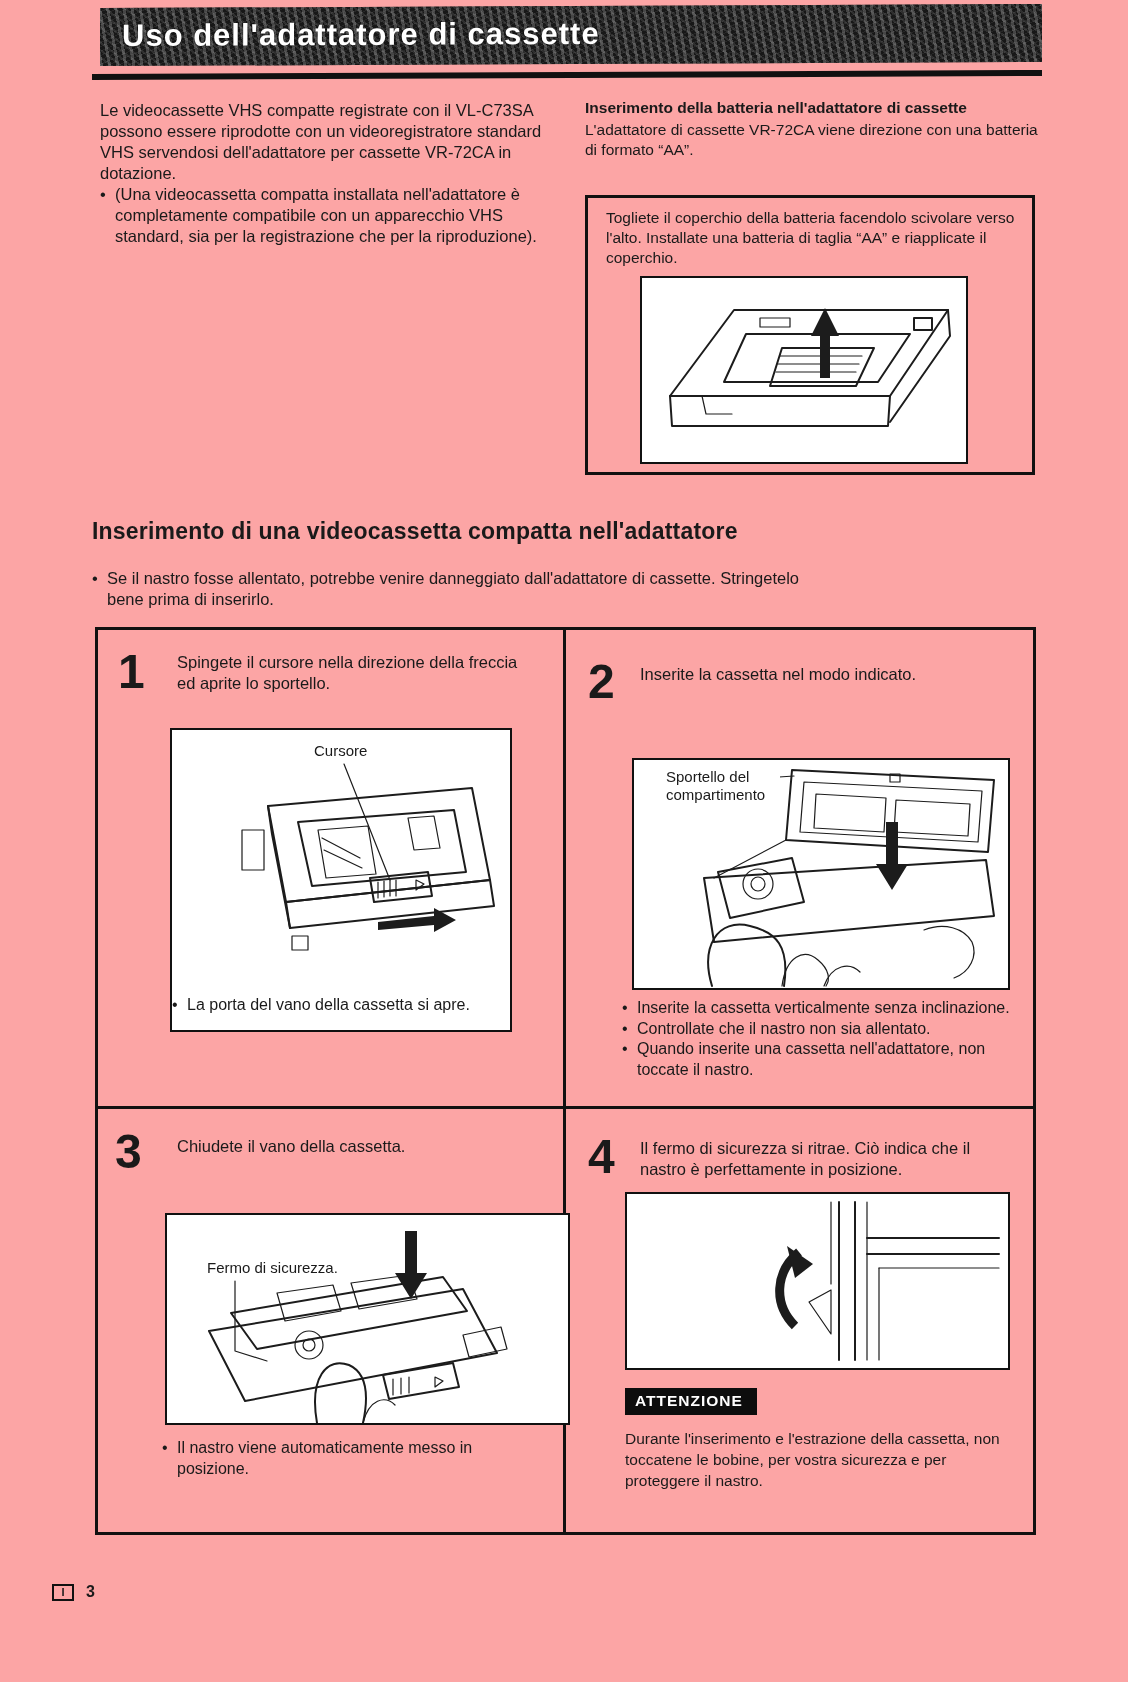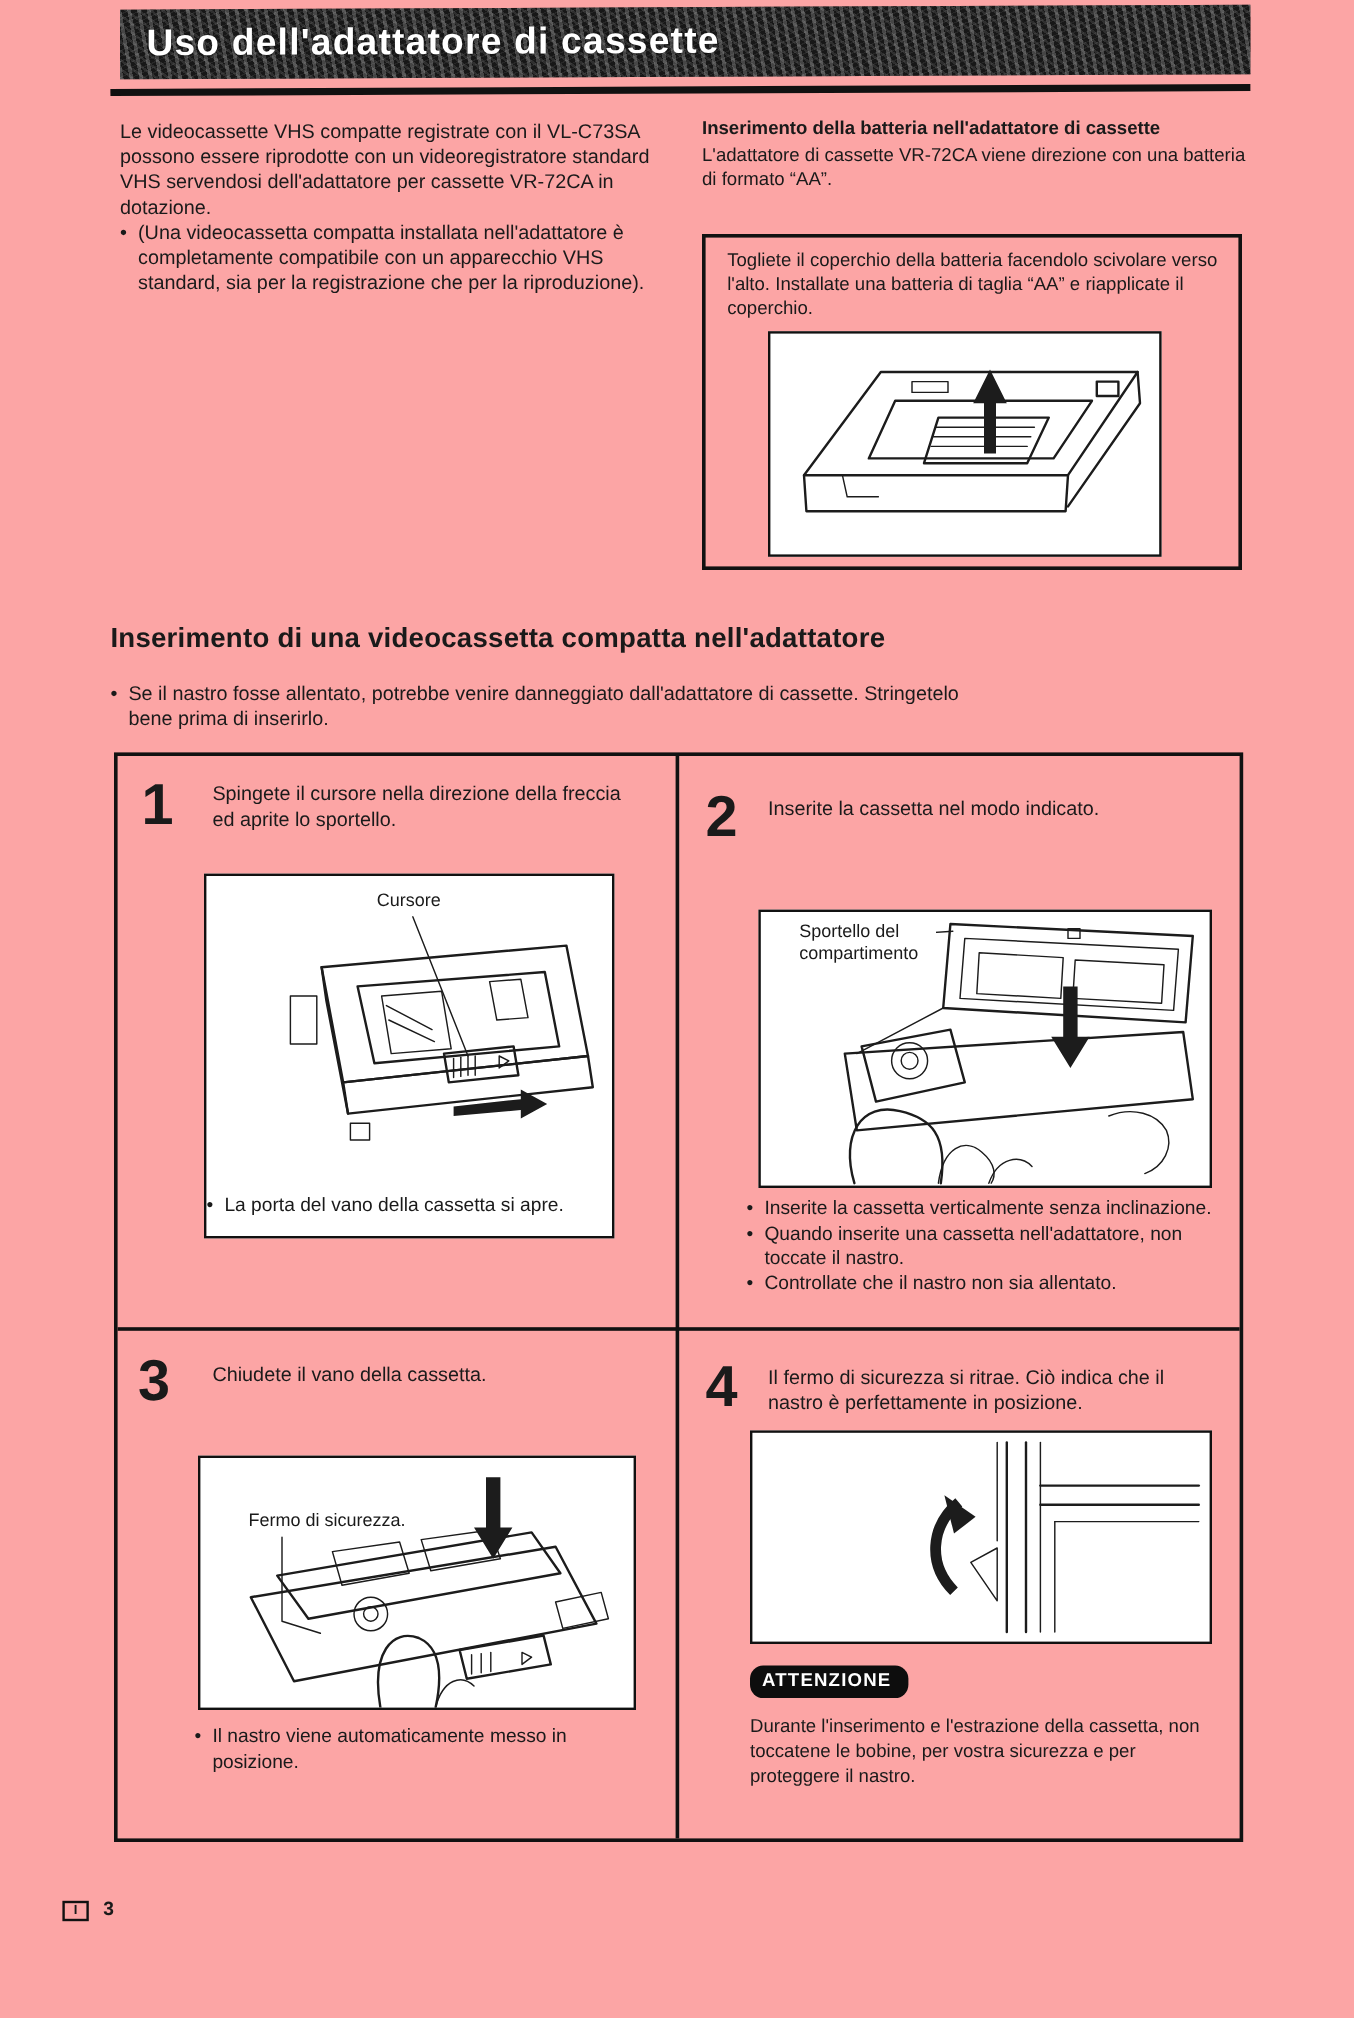--- a/index.html
+++ b/index.html
@@ -73,21 +73,21 @@
   }
   .step-instruction{position:absolute; font-size:16.5px; line-height:21px;}
   .figure-box{position:absolute; border:2px solid #111; box-sizing:border-box; background:#fff;}
   .figure-label{position:absolute; font-size:15px; line-height:18px; background:#fff; padding:0 2px;}
   .cell-bullets{position:absolute; font-size:16px; line-height:20.5px;}
   .cell-bullets .bullet{margin:0;}
   
   .warning-badge{
     position:absolute; left:625px; top:1388px;
     background:#0d0d0d; color:#fff; font-weight:bold; font-size:15.5px;
-    letter-spacing:1px; padding:4px 14px 5px 10px;border-radius:11px;
+    letter-spacing:1px; padding:4px 14px 5px 10px;
   }
   .warning-text{
     position:absolute; left:625px; top:1428px; width:395px;
     font-size:15.5px; line-height:21px;
   }
   
   .footer{position:absolute; left:52px; top:1583px; display:flex; align-items:center; gap:12px;}
   .edition-box{
     width:22px; height:17px; border:2px solid #111; box-sizing:border-box;
     display:flex; align-items:center; justify-content:center;
@@ -208,27 +208,27 @@
         <path class="thin" d="M290,170 C310,162 330,168 338,182 C344,196 336,212 320,218"></path>
         <line class="thin" x1="152" y1="80" x2="80" y2="118"></line>
       </g>
       <g>
         <polygon class="inkfill" points="252,62 264,62 264,104 274,104 258,130 242,104 252,104"></polygon>
       </g>
     </svg>
   </div>
   <div class="cell-bullets" style="left:622px; top:998px; width:405px;">
     <div class="bullet">Inserite la cassetta verticalmente senza inclinazione.</div>
+    <div class="bullet">Controllate che il nastro non sia allentato.</div>
     <div class="bullet">Quando inserite una cassetta nell'adattatore, non toccate il nastro.</div>
-    <div class="bullet">Controllate che il nastro non sia allentato.</div>
   </div>
 
   <div class="step-number" style="left:115px; top:1128px;">3</div>
   <div class="step-instruction" style="left:177px; top:1136px; width:348px;">Chiudete il vano della cassetta.</div>
-  <div class="figure-box" style="left:165px; top:1213px; width:365px; height:212px;">
+  <div class="figure-box" style="left:165px; top:1213px; width:405px; height:212px;">
     <div class="figure-label" style="left:38px; top:44px;">Fermo di sicurezza.</div>
     <svg width="361" height="208" viewBox="0 0 361 208">
       <g class="lineart">
         <polyline class="thin" points="68,66 68,136 100,146"></polyline>
         <polygon points="42,116 296,74 330,138 78,186"></polygon>
         <polygon points="64,98 276,62 300,96 90,134"></polygon>
         <polygon class="thin" points="110,78 166,70 174,96 118,106"></polygon>
         <polygon class="thin" points="184,68 242,60 250,84 192,94"></polygon>
         <circle class="thin" cx="142" cy="130" r="14"></circle>
         <circle class="thin" cx="142" cy="130" r="6"></circle>

